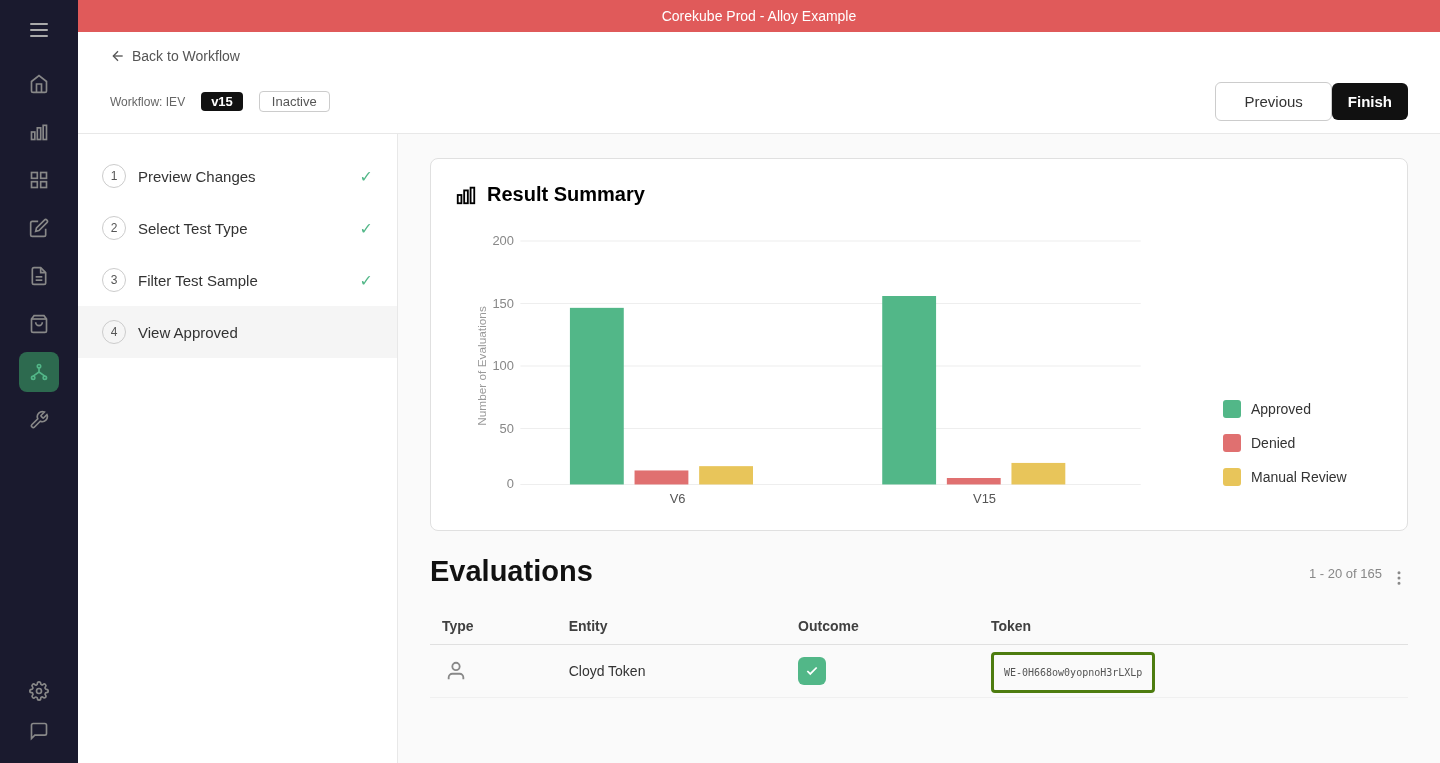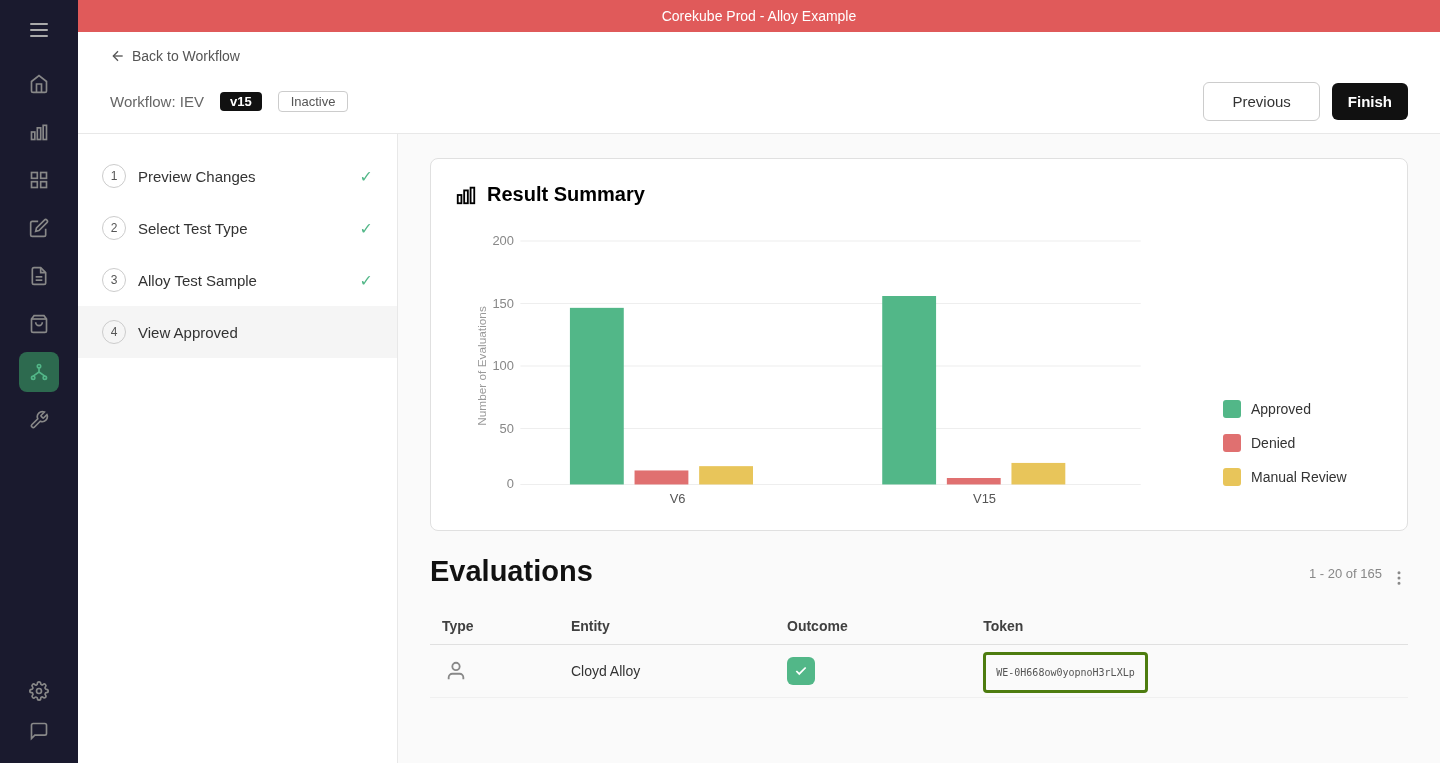--- a/index.html
+++ b/index.html
@@ -60,31 +60,31 @@
     .back-link {
       display: flex; align-items: center; gap: 6px;
       color: #555; font-size: 14px; cursor: pointer;
       margin-bottom: 18px; text-decoration: none;
     }
     .header-row {
       display: flex; align-items: center; justify-content: space-between;
     }
     .header-left { display: flex; align-items: center; gap: 16px; }
     .page-title { font-size: 32px; font-weight: 700; color: #111; }
-    .workflow-label { color: #666; font-size: 15px; }
+    .workflow-label { color: #666; font-size: 12px; }
     .version-badge {
       background: #111; color: #fff;
       padding: 2px 10px; border-radius: 4px;
       font-size: 13px; font-weight: 600;
     }
     .status-badge {
       border: 1px solid #ccc; border-radius: 4px;
       padding: 2px 12px; font-size: 13px; color: #555;
     }
-    .header-right { display: flex; gap: 12px; align-items: center; }
+    .header-right { display: flex; align-items: center; }
     .btn-previous {
       padding: 10px 28px; border: 1px solid #ccc;
       background: #fff; border-radius: 6px;
       font-size: 15px; cursor: pointer; color: #333;
     }
     .btn-finish {
       padding: 10px 16px; background: #111; color: #fff;
       border: none; border-radius: 6px; font-size: 15px;
       font-weight: 600; cursor: pointer;
     }
@@ -336,21 +336,21 @@
         <span>Preview Changes</span>
         <span class="step-check">✓</span>
       </div>
       <div class="step-item">
         <div class="step-number">2</div>
         <span>Select Test Type</span>
         <span class="step-check">✓</span>
       </div>
       <div class="step-item">
         <div class="step-number">3</div>
-        <span>Alloy Test Sample</span>
+        <span>Filter Test Sample</span>
         <span class="step-check">✓</span>
       </div>
       <div class="step-item active">
         <div class="step-number">4</div>
         <span>View Approved</span>
       </div>
     </div>
 
     <div class="main-panel">
 
@@ -439,21 +439,21 @@
           <tbody>
             <tr>
               <td>
                 <div class="person-icon">
                   <svg width="22" height="22" viewBox="0 0 24 24" fill="none" stroke="currentColor" stroke-width="2">
                       <path d="M20 21v-2a4 4 0 00-4-4H8a4 4 0 00-4 4v2"></path>
                       <circle cx="12" cy="7" r="4"></circle>
                     </svg>
                 </div>
               </td>
-              <td>Cloyd Alloy</td>
+              <td>Cloyd Token</td>
               <td>
                 <div class="outcome-check">
                   <svg width="14" height="14" viewBox="0 0 24 24" fill="none" stroke="white" stroke-width="3">
                       <polyline points="20 6 9 17 4 12"></polyline>
                     </svg>
                 </div>
               </td>
               <td>
                 <span class="token-badge">WE-0H668ow0yopnoH3rLXLp</span>
               </td>

